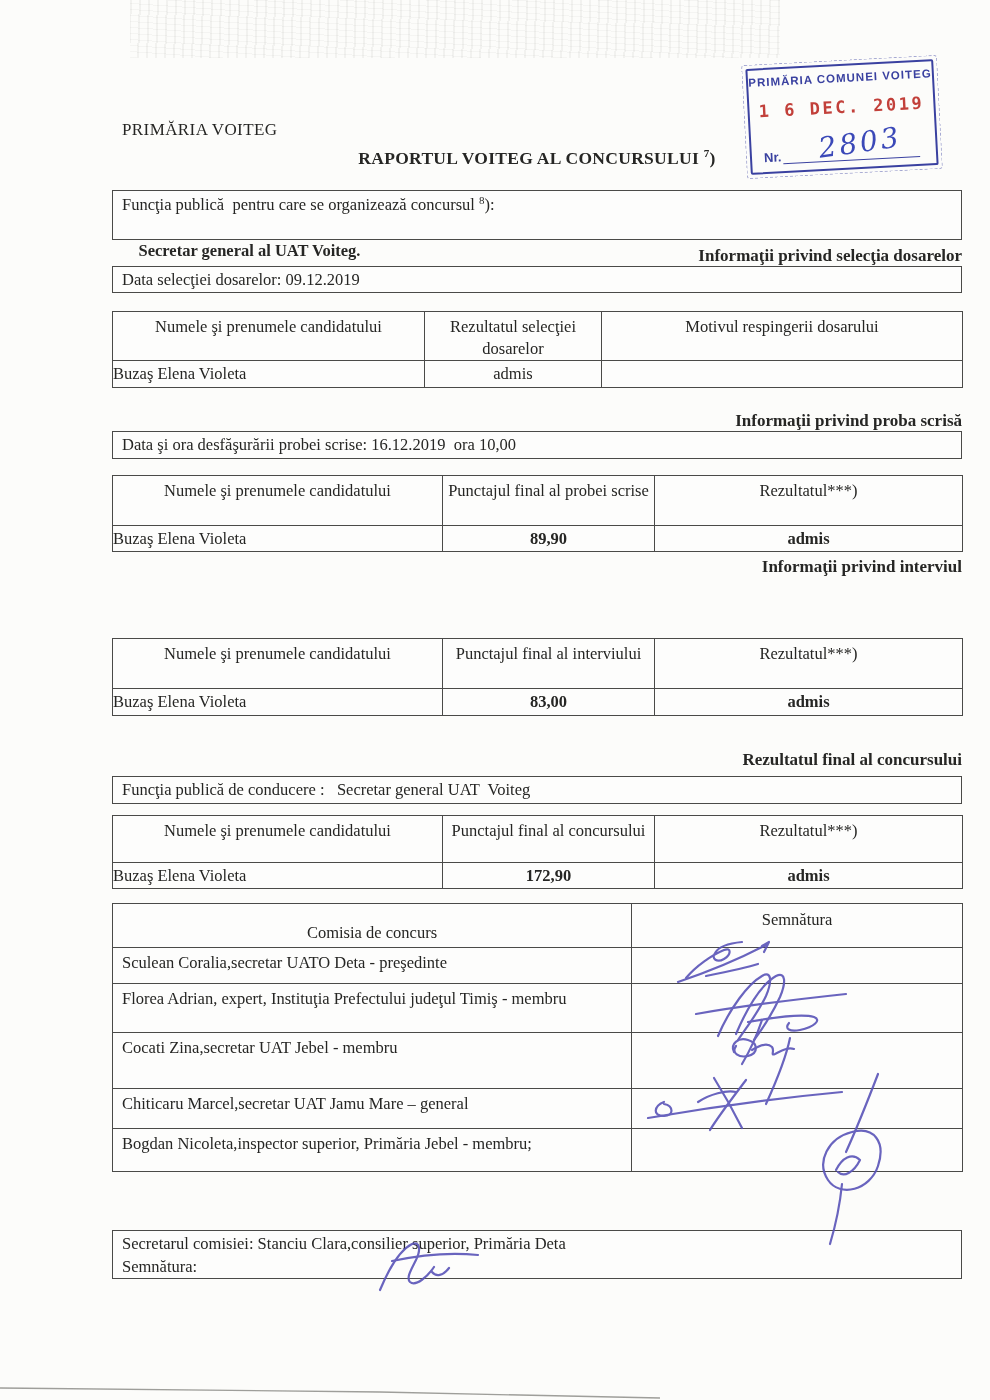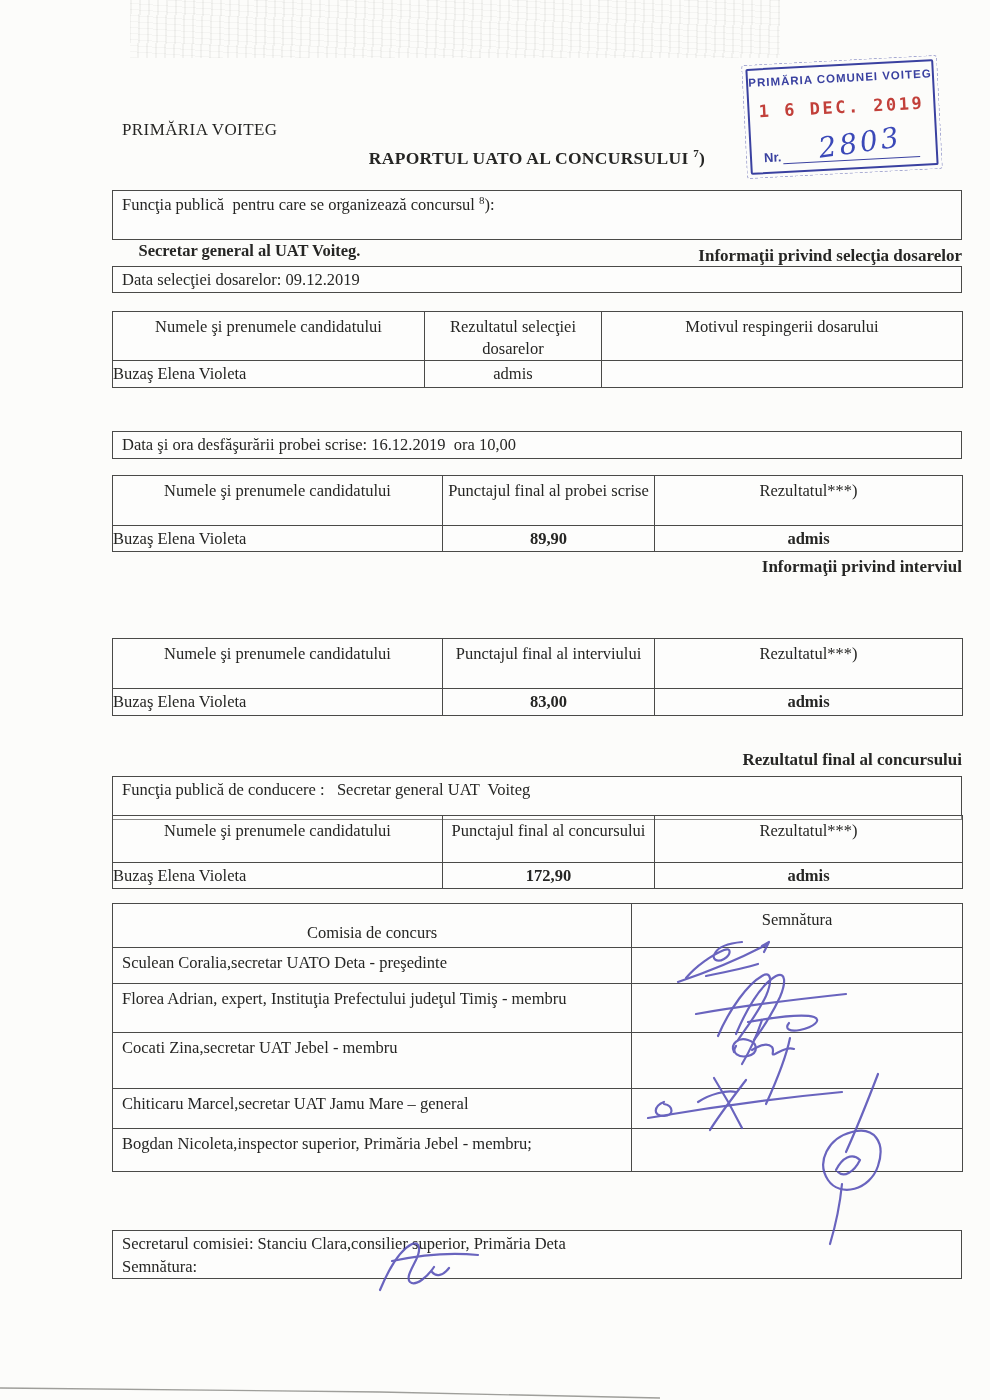--- a/index.html
+++ b/index.html
@@ -73,21 +73,21 @@
 </style>
 </head>
 <body>
 
 <div class="page">
 
   <div class="abs scan-noise"></div>
 
   <div class="abs org-name">PRIMĂRIA VOITEG</div>
 
-  <div class="abs title-row"><span>RAPORTUL UATO AL CONCURSULUI</span>&nbsp;<sup>7</sup><span>)</span></div>
+  <div class="abs title-row"><span>RAPORTUL VOITEG AL CONCURSULUI</span>&nbsp;<sup>7</sup><span>)</span></div>
 
   <div class="abs stamp">
     <div class="stamp-line1">PRIMĂRIA COMUNEI VOITEG</div>
     <div class="stamp-date">1 6 DEC. 2019</div>
     <div class="stamp-nr">
       <span class="stamp-nr-label">Nr.</span>
       <span class="stamp-nr-line">
         <span class="stamp-nr-value">2803</span>
       </span>
     </div>
@@ -115,20 +115,21 @@
     </thead>
     <tbody>
       <tr>
         <td class="name" style="height:27px;">Buzaş Elena Violeta</td>
         <td class="center">admis</td>
         <td></td>
       </tr>
     </tbody>
   </table>
 
+  <div class="abs heading" style="top:411px;">Informaţii privind proba scrisă</div>
   <div class="abs box prewrap" style="top:431px;height:28px;padding-top:1px;">Data şi ora desfăşurării probei scrise: 16.12.2019  ora 10,00</div>
 
   <table class="doc abs" style="top:475px;">
     <colgroup>
         <col style="width:330px">
         <col style="width:212px">
         <col style="width:308px">
       </colgroup>
     <thead>
       <tr>
@@ -164,21 +165,21 @@
     <tbody>
       <tr>
         <td class="name" style="height:27px;">Buzaş Elena Violeta</td>
         <td class="score">83,00</td>
         <td class="result-bold">admis</td>
       </tr>
     </tbody>
   </table>
 
   <div class="abs heading" style="top:750px;">Rezultatul final al concursului</div>
-  <div class="abs box prewrap" style="top:776px;height:44px;padding-top:1px;">Funcţia publică de conducere :   Secretar general UAT  Voiteg</div>
+  <div class="abs box prewrap" style="top:776px;height:28px;padding-top:1px;">Funcţia publică de conducere :   Secretar general UAT  Voiteg</div>
 
   <table class="doc abs" style="top:815px;">
     <colgroup>
         <col style="width:330px">
         <col style="width:212px">
         <col style="width:308px">
       </colgroup>
     <thead>
       <tr>
         <th style="height:47px;">Numele şi prenumele candidatului</th>

